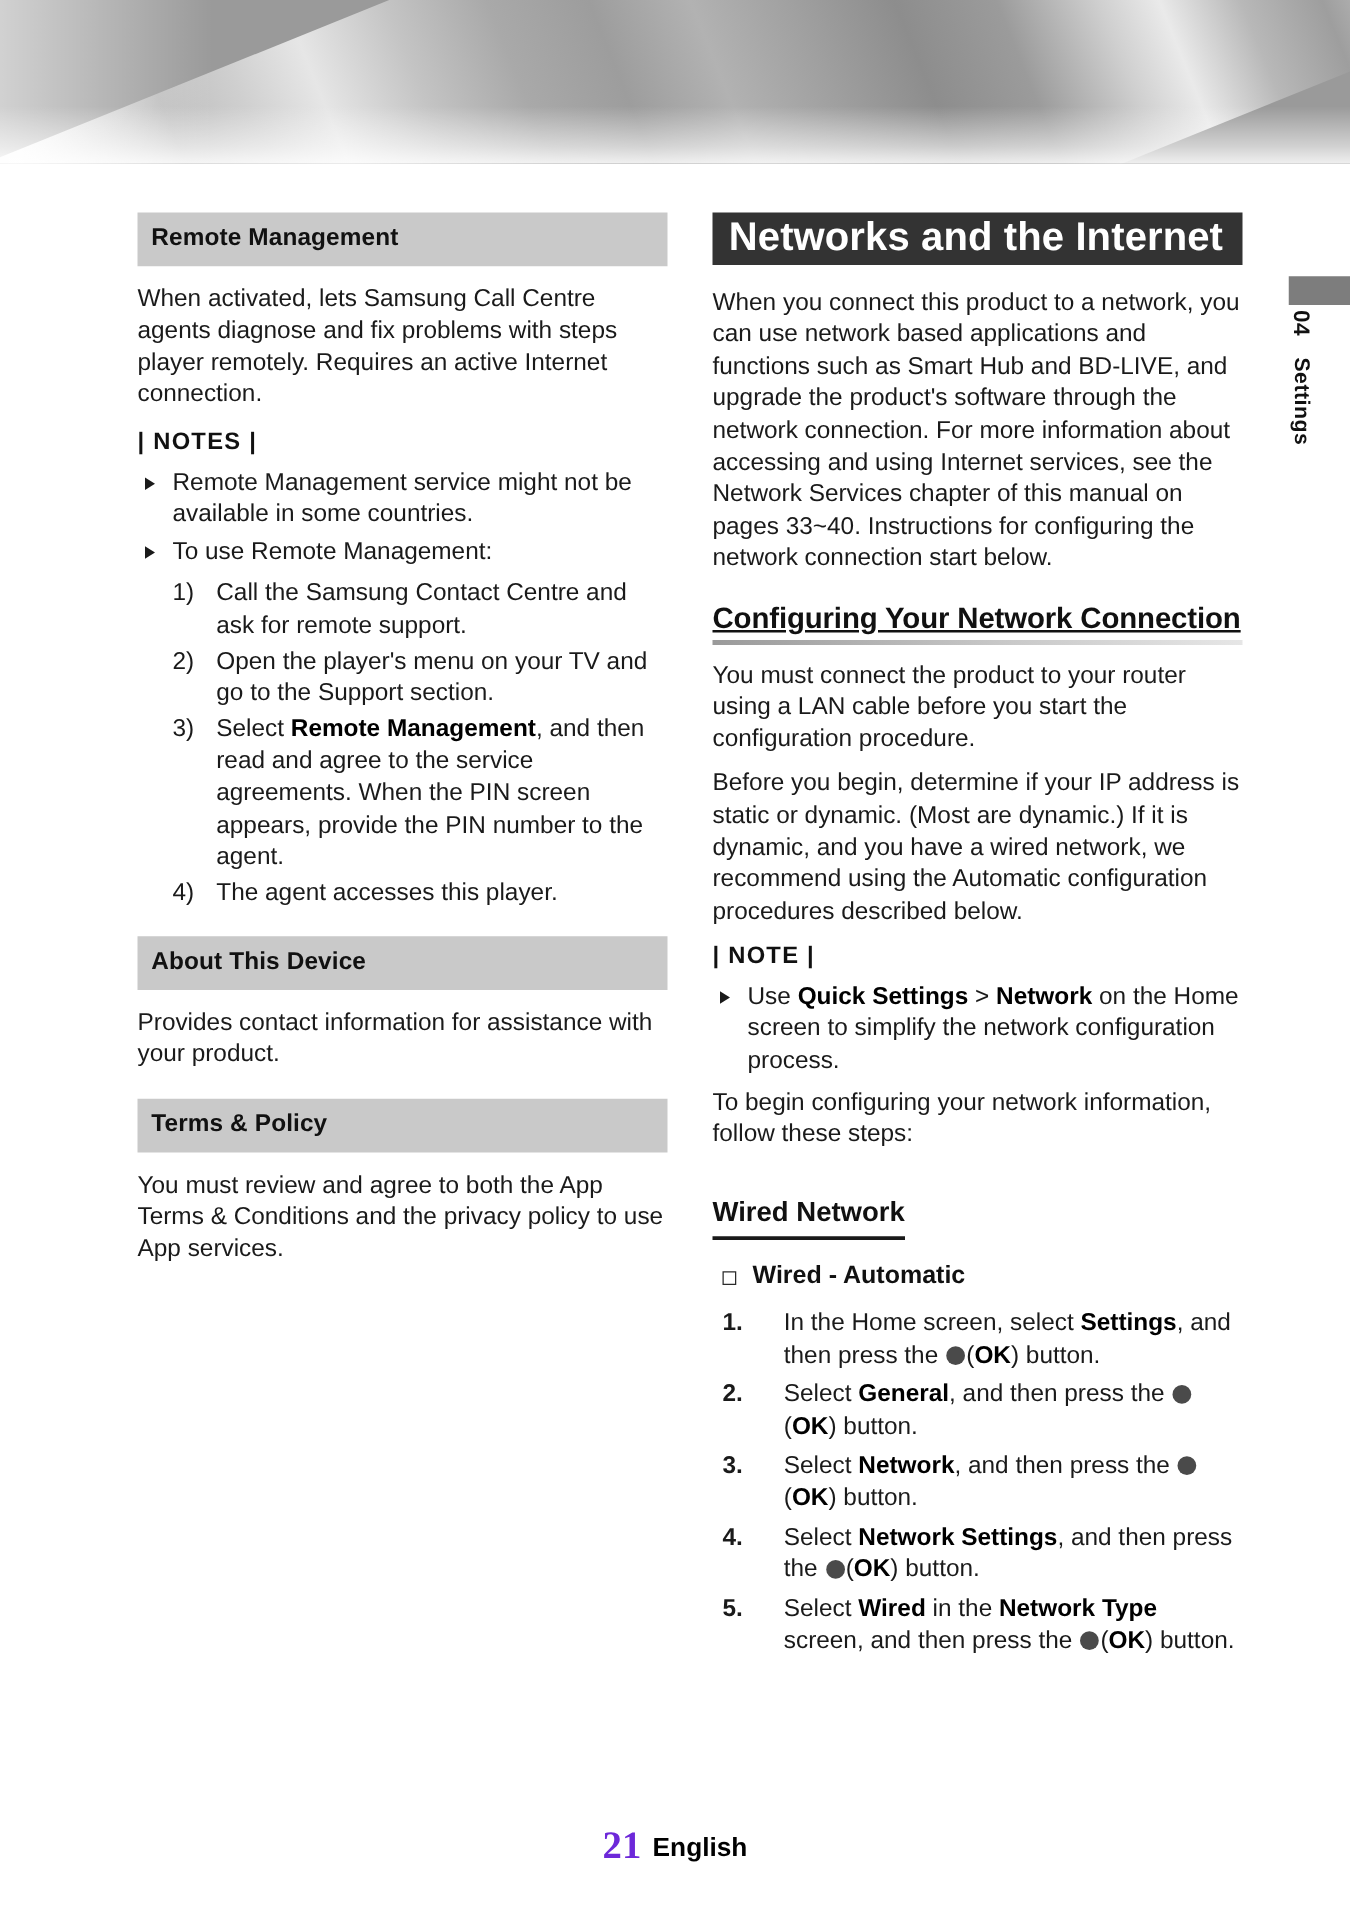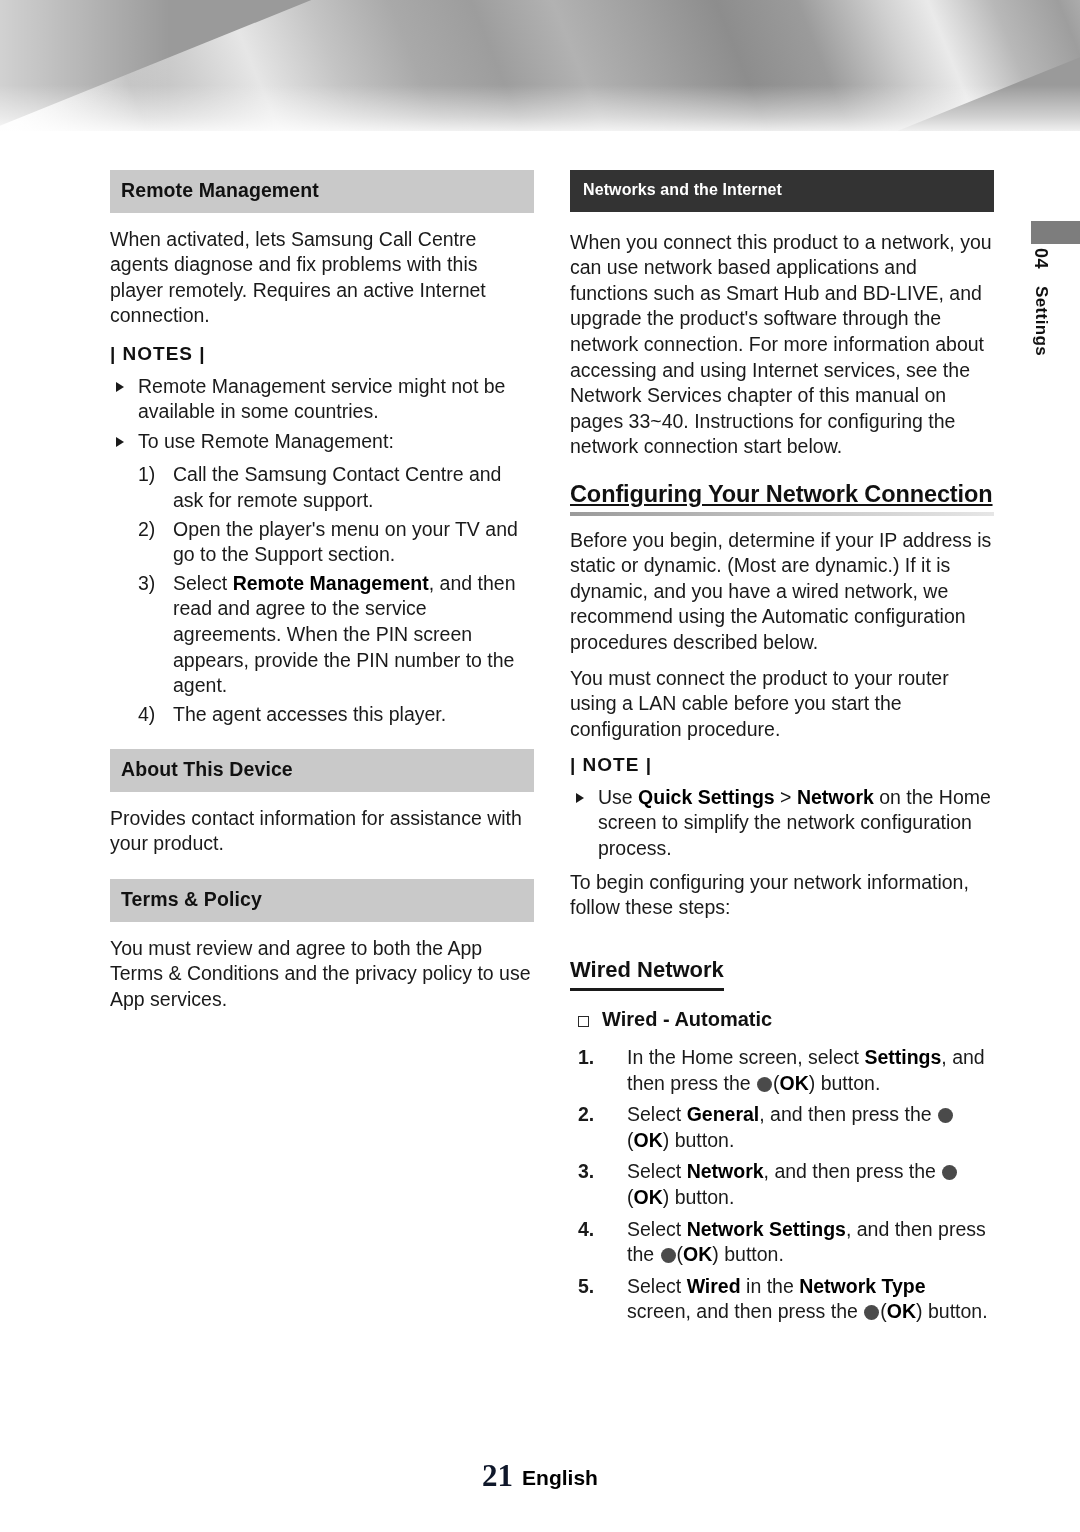--- a/index.html
+++ b/index.html
@@ -109,21 +109,21 @@
     font-size: 19.5px;
     color: #111;
     padding: 8px 0 9px 11px;
     margin: 0 0 14px 0;
     letter-spacing: 0.1px;
   }
   .bar-dark {
     background: #333333;
     color: #ffffff;
     font-weight: bold;
-    font-size: 16px;
+    font-size: 32px;
     padding: 7px 0 9px 13px;
     margin: 0 0 18px 0;
     letter-spacing: 0.1px;
   }
 
   
   .h-rule {
     font-weight: bold;
     font-size: 23.5px;
     color: #111;
@@ -249,21 +249,21 @@
   .footer {
     position: absolute;
     left: 0; top: 1458px;
     width: 1080px;
     text-align: center;
   }
   .footer .pg {
     font-family: "Liberation Serif", serif;
     font-size: 31px;
     font-weight: bold;
-    color: #0f172a;
+    color: #6d28d9;
     vertical-align: -1px;
   }
   .footer .lang {
     font-family: "Liberation Sans", sans-serif;
     font-size: 21px;
     font-weight: bold;
     color: #000;
     margin-left: 9px;
   }
 </style>
@@ -281,21 +281,21 @@
   <div class="side-tab-inner">
     <span class="side-tab-num">04</span><span class="side-tab-gap"></span>
     <span>Settings</span>
   </div>
 </div>
 
 <div class="col col-left">
 
   <div class="bar-gray">Remote Management</div>
 
-  <p class="body">When activated, lets Samsung Call Centre agents diagnose and fix problems with this player remotely. Requires an active Internet connection.</p>
+  <p class="body">When activated, lets Samsung Call Centre agents diagnose and fix problems with steps player remotely. Requires an active Internet connection.</p>
 
   <div class="note-title">| NOTES |</div>
 
   <ul class="note-list">
     <li>
       <span class="tri"></span>
       <span>Remote Management service might not be available in some countries.</span>
     </li>
     <li>
       <span class="tri"></span>
@@ -332,22 +332,22 @@
 
 <div class="col col-right">
 
   <div class="bar-dark">Networks and the Internet</div>
 
   <p class="body">When you connect this product to a network, you can use network based applications and functions such as Smart Hub and BD-LIVE, and upgrade the product's software through the network connection. For more information about accessing and using Internet services, see the Network Services chapter of this manual on pages 33~40. Instructions for configuring the network connection start below.</p>
 
   <div class="h-rule">Configuring Your Network Connection</div>
   <div class="h-rule-line"></div>
 
+  <p class="body tight">You must connect the product to your router using a LAN cable before you start the configuration procedure.</p>
   <p class="body tight">Before you begin, determine if your IP address is static or dynamic. (Most are dynamic.) If it is dynamic, and you have a wired network, we recommend using the Automatic configuration procedures described below.</p>
-  <p class="body tight">You must connect the product to your router using a LAN cable before you start the configuration procedure.</p>
 
   <div class="note-title">| NOTE |</div>
   <ul class="note-list">
     <li>
       <span class="tri"></span><span>Use </span><b>Quick Settings</b><span> &gt; </span><b>Network</b><span> on the Home screen to simplify the network configuration process.</span>
     </li>
   </ul>
 
   <p class="body">To begin configuring your network information, follow these steps:</p>
 

